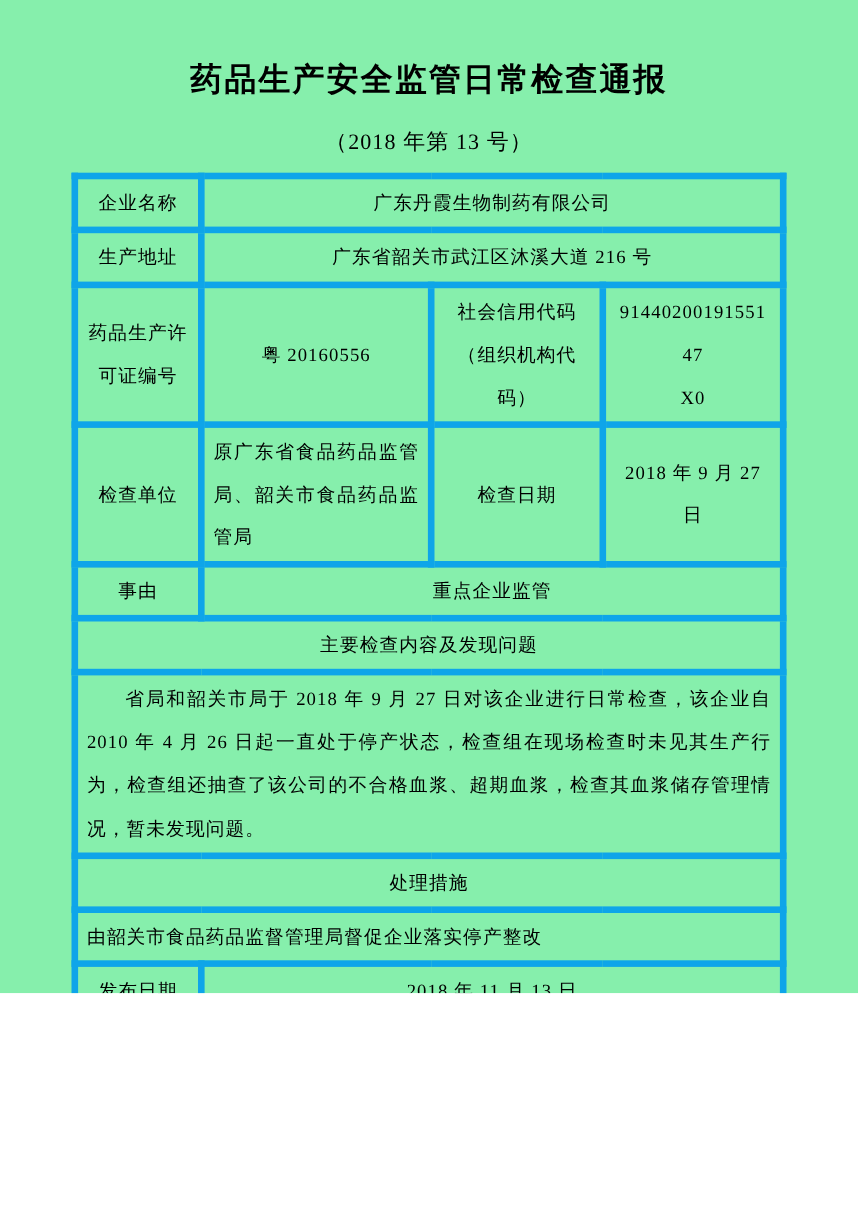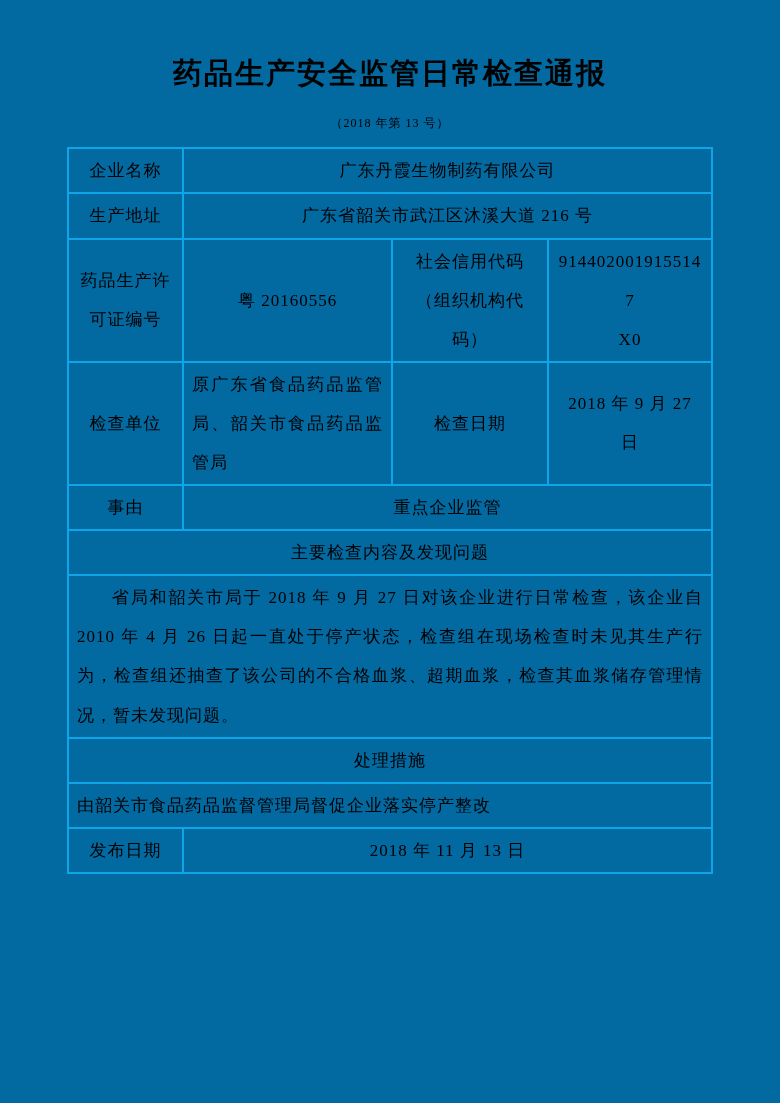--- a/index.html
+++ b/index.html
@@ -3,51 +3,51 @@
 <meta charset="utf-8">
 <style>
   html, body {
     margin: 0;
     padding: 0;
     background: #ffffff;
   }
   .page {
     position: relative;
     width: 780px;
-    height: 1103px;
-    background: #0369a1;
+    height: 903px;
+    background: #86efac;
     color: #000000;
     font-family: "Liberation Serif", serif;
     overflow: hidden;
   }
   .doc-title {
     padding-top: 57px;
     text-align: center;
     font-family: "Liberation Sans", sans-serif;
     font-weight: bold;
     font-size: 29px;
     line-height: 1.15;
     letter-spacing: 2px;
     color: #000000;
   }
   .doc-subtitle {
     margin-top: 25px;
     text-align: center;
-    font-size: 12px;
+    font-size: 20px;
     letter-spacing: 1px;
     color: #000000;
   }
   table.report {
     margin: 15px auto 0 auto;
     width: 644px;
     border-collapse: collapse;
     table-layout: fixed;
   }
   table.report td {
-    border: 2px solid #0ea5e9;
+    border: 6px solid #0ea5e9;
     font-size: 17px;
     padding: 2px 8px;
     letter-spacing: 1px;
     line-height: 2.3;
     vertical-align: middle;
     word-break: break-word;
     color: #000000;
   }
   td.lbl {
     text-align: center;

